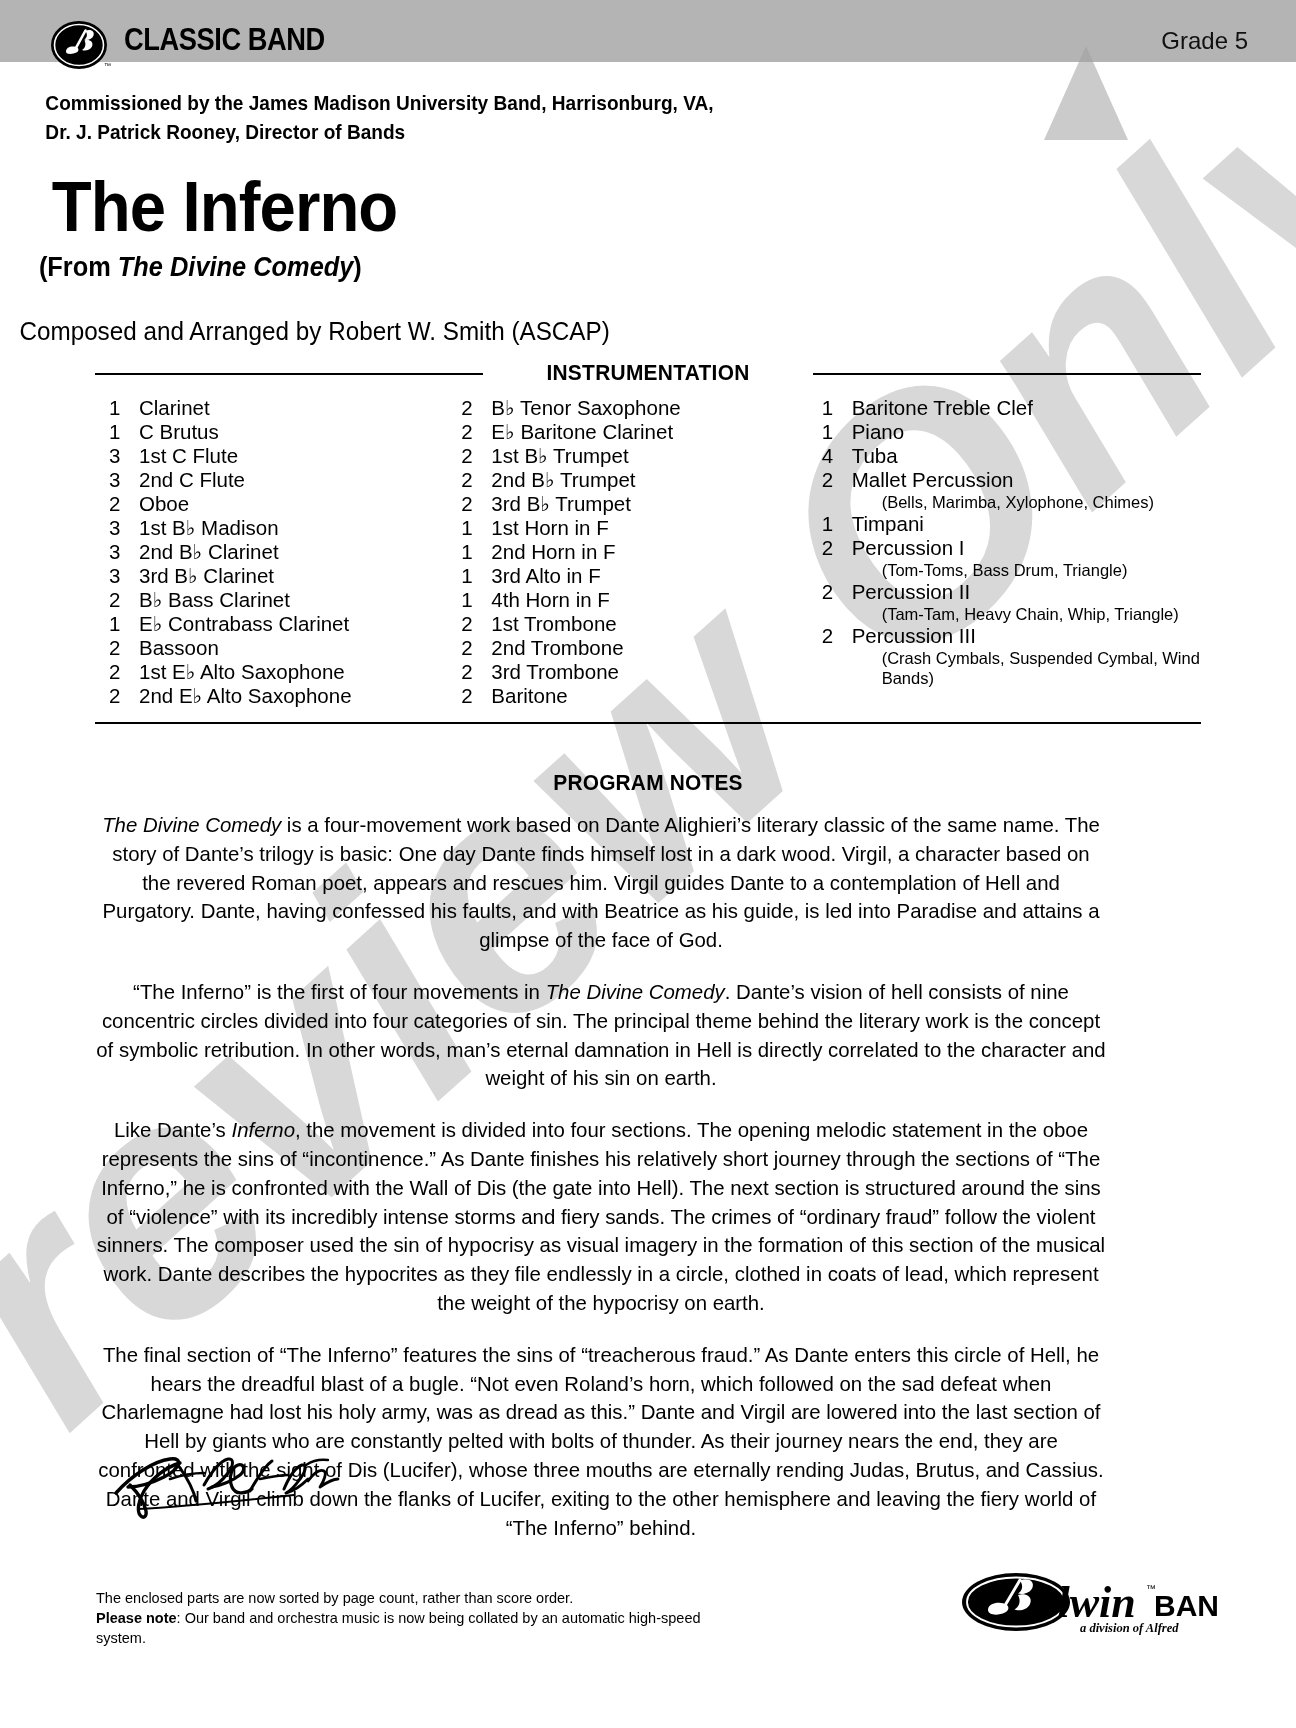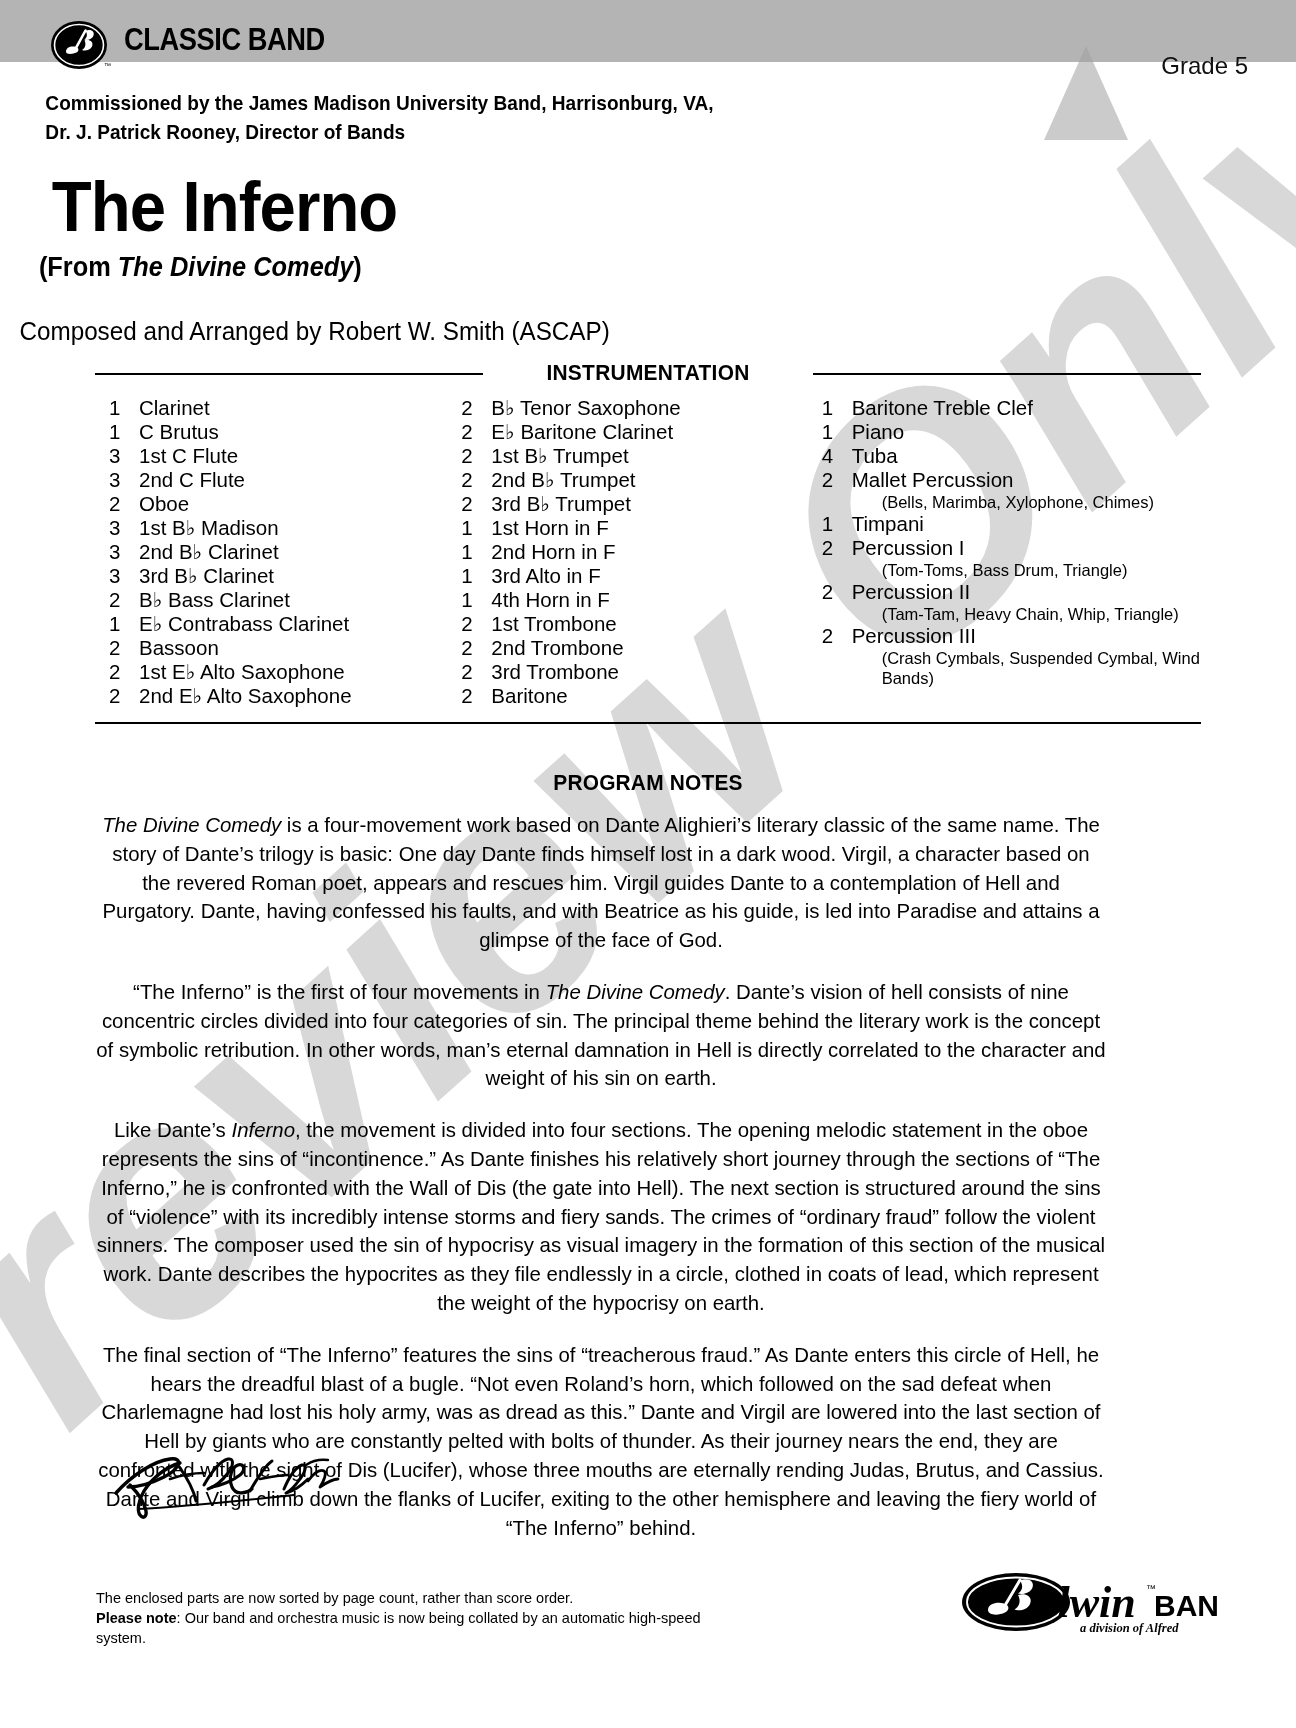--- a/index.html
+++ b/index.html
@@ -56,21 +56,20 @@
     z-index: 12;
     white-space: nowrap;
   }
   #grade-label {
     position: absolute;
     right: 48px; top: 27px;
     font-size: 24px;
     color: #111;
     z-index: 12;
     white-space: nowrap;
-    margin-top: 25px;
   }
 
   
   #title-block {
     position: absolute;
     left: 0; top: 88px;
     width: 1296px;
     z-index: 20;
   }
   .commission-line {

